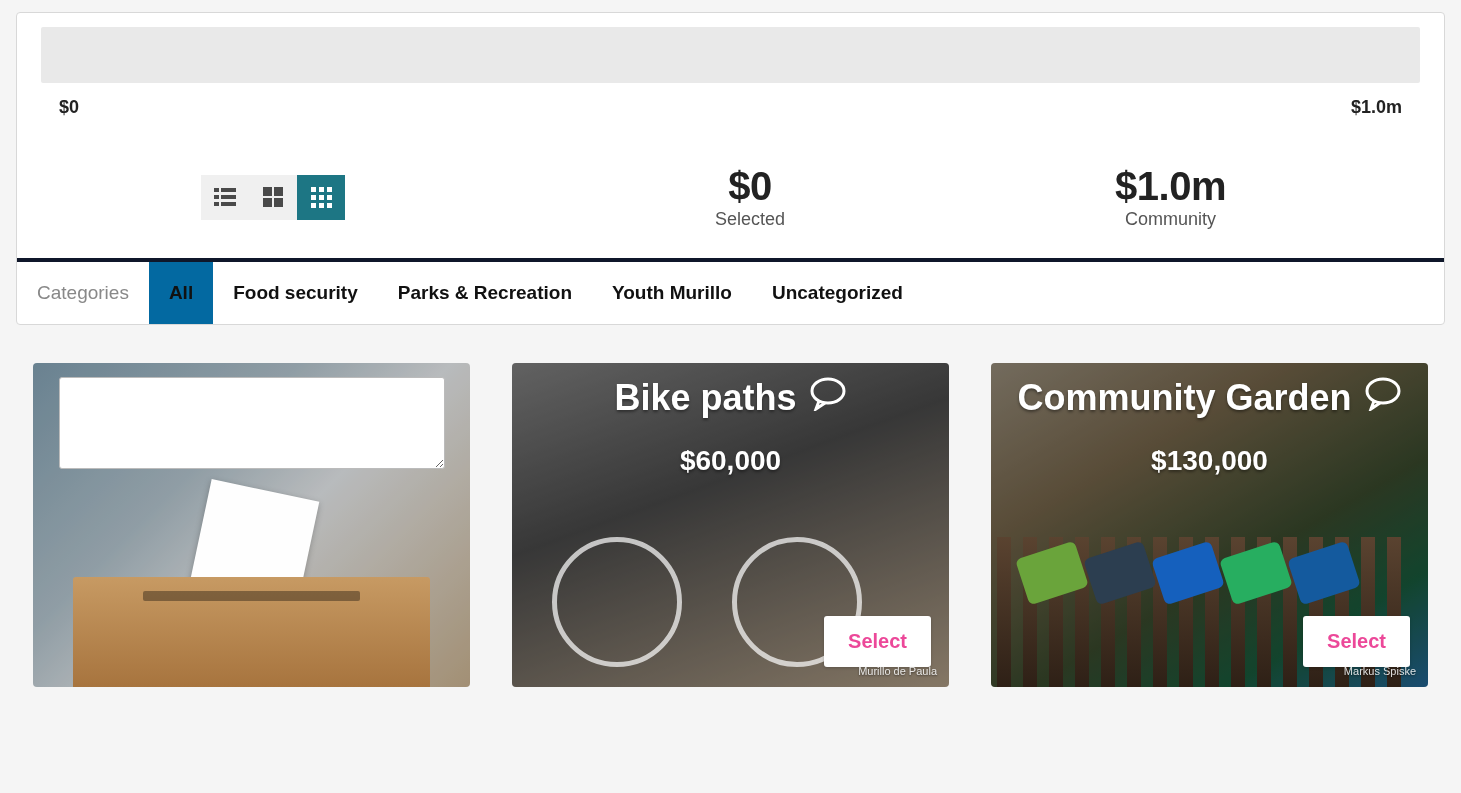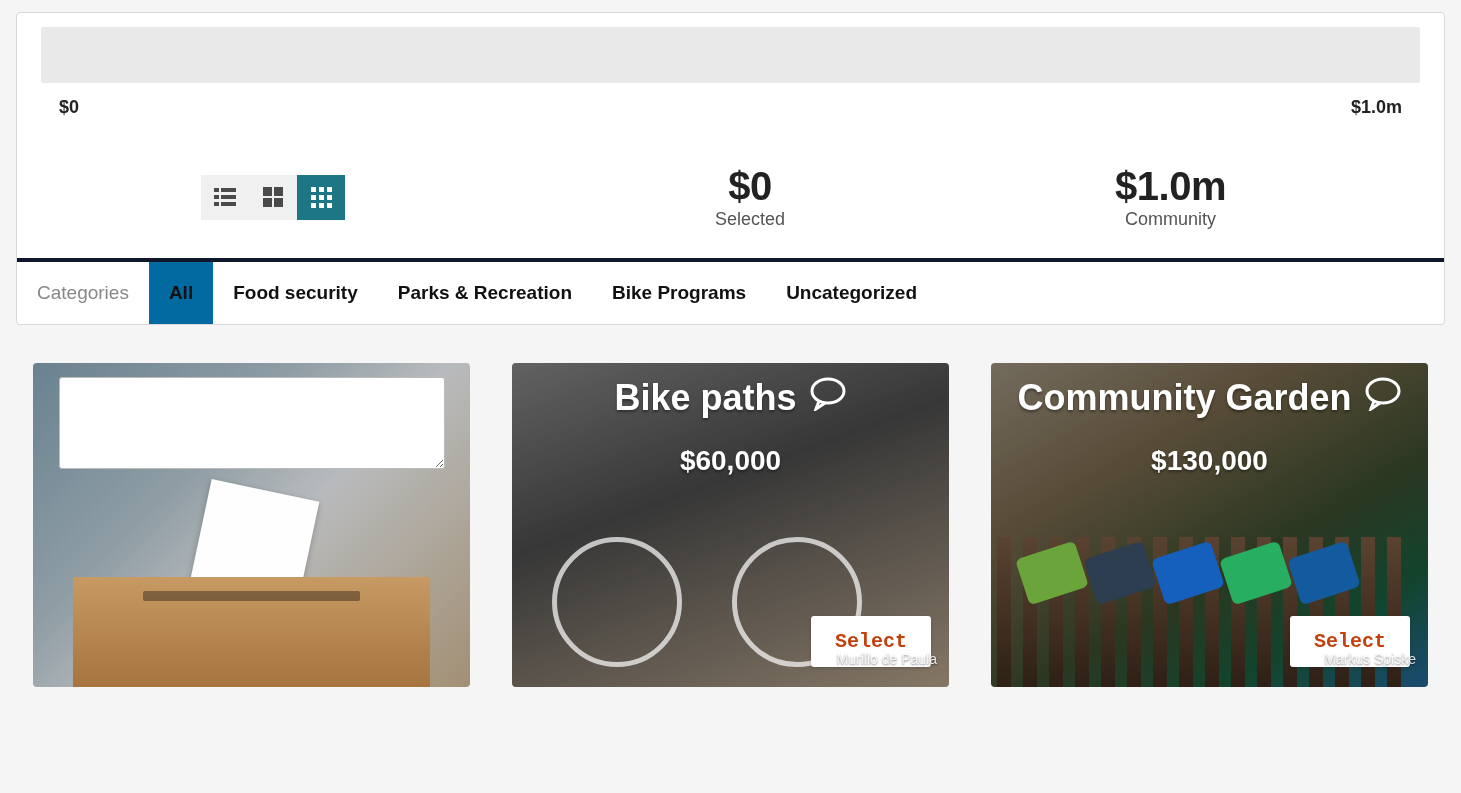--- a/index.html
+++ b/index.html
@@ -195,35 +195,34 @@
   height:130px;
   background:#fefefe;
   transform: translateX(-50%) rotate(12deg);
   box-shadow: 0 2px 6px rgba(0,0,0,0.25);
 }
 .select-btn {
   position:absolute;
   right:18px;
   bottom:20px;
   background:#fff;
-  color:#c2410c;
+  color:#ec4899;
   font-size:20px;
   font-weight:700;
   padding:14px 24px;
   border:none;
   border-radius:3px;
   cursor:pointer;
   box-shadow: 0 1px 3px rgba(0,0,0,0.2);
-  font-family: Liberation Mono, monospace;
 }
 .credit {
   position:absolute;
-  bottom:20px;
+  bottom:10px;
   right:12px;
-  font-size:14px;
+  font-size:11px;
   color: rgba(255,255,255,0.85);
   text-shadow: 0 1px 2px rgba(0,0,0,0.5);
 }
 
 
 .bike-shape {
   position:absolute;
   bottom:20px; left:40px;
   width:300px; height:160px;
 }
@@ -316,21 +315,21 @@
       <div class="stat-value">$1.0m</div>
       <div class="stat-label">Community</div>
     </div>
   </div>
 
   <div class="tabs">
     <div class="tab-label">Categories</div>
     <div class="tab active">All</div>
     <div class="tab">Food security</div>
     <div class="tab">Parks &amp; Recreation</div>
-    <div class="tab">Bike Programs</div>
+    <div class="tab">Youth Murillo</div>
     <div class="tab">Uncategorized</div>
   </div>
 </div>
 
 <div class="cards">
 
   <div class="card suggestion">
     <div class="card-overlay"></div>
     <div class="ballot-box">
       <div class="bb-paper"></div>

